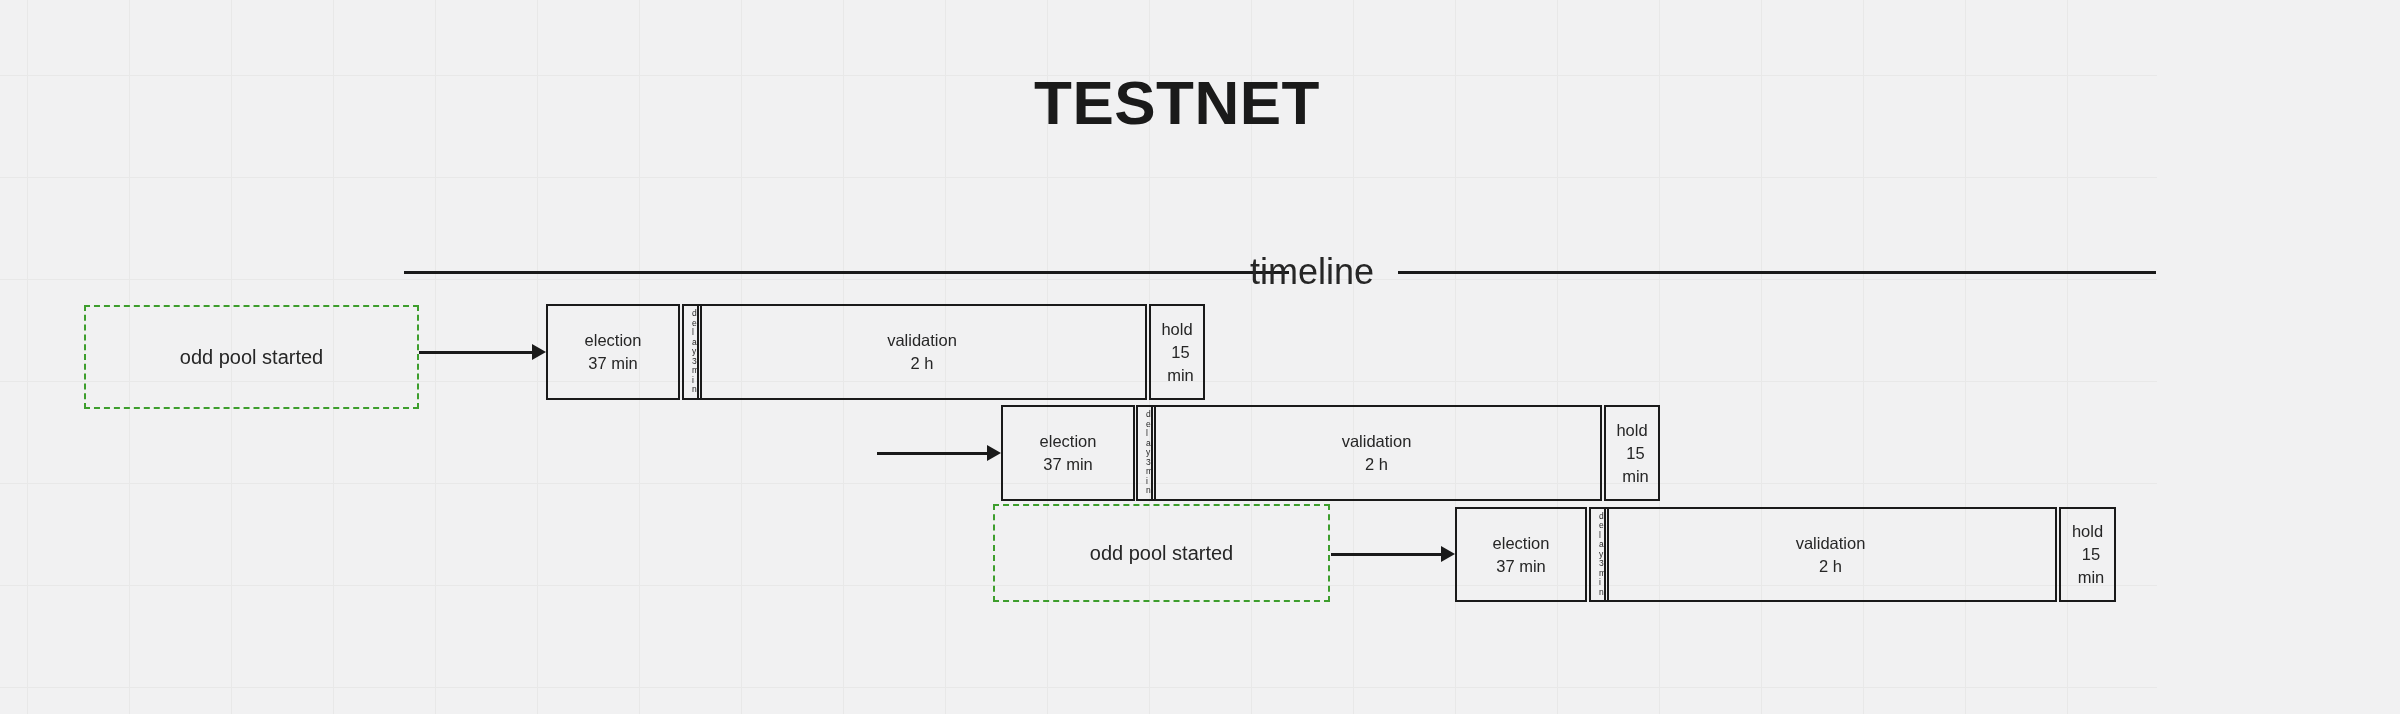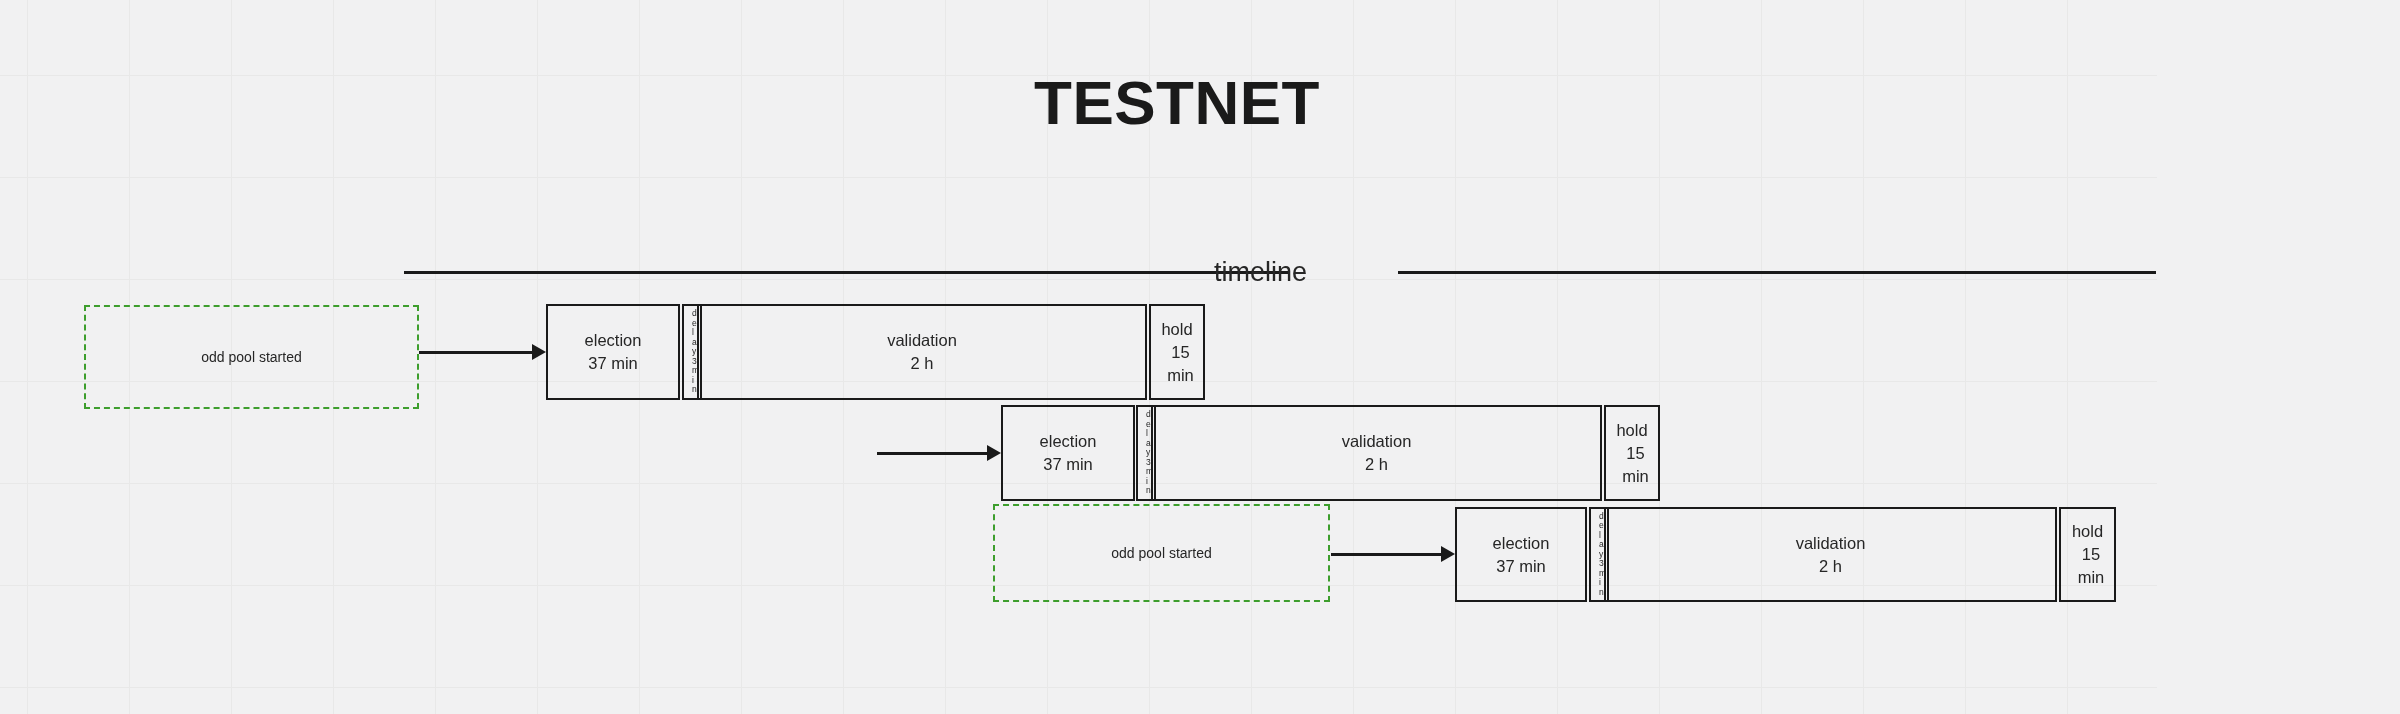--- a/index.html
+++ b/index.html
@@ -13,28 +13,28 @@
     background-size:102px 102px;
     background-position:27px 75px;
   }
   .title{
     position:absolute; left:977px; top:70px; width:400px;
     text-align:center; font-size:62px; line-height:66px; font-weight:700;
     color:#1a1a1a; letter-spacing:0.5px;
   }
   .tl-line{position:absolute; height:3px; background:#1a1a1a;}
   .tl-label{
-    position:absolute; left:1214px; top:256px; width:109px;
-    font-size:27px; line-height:32px; color:#262626;
+    position:absolute; left:1250px; top:256px; width:109px;
+    text-align:center; font-size:36px; line-height:32px; color:#262626;
   }
   .pool{
     position:absolute; box-sizing:border-box;
     border:2.5px dashed #3d9e2d; background:transparent;
     display:flex; align-items:center; justify-content:center;
-    font-size:14px; color:#262626; text-align:center;
+    font-size:20px; color:#262626; text-align:center;
   }
   .phase{
     position:absolute; box-sizing:border-box;
     border:2px solid #1a1a1a; background:transparent;
     display:flex; flex-direction:column; align-items:center; justify-content:center;
     font-size:16.5px; line-height:23px; color:#262626; text-align:center;
   }
   .phase--delay{
     font-size:8.5px; line-height:9.5px; padding:8px;
   }

